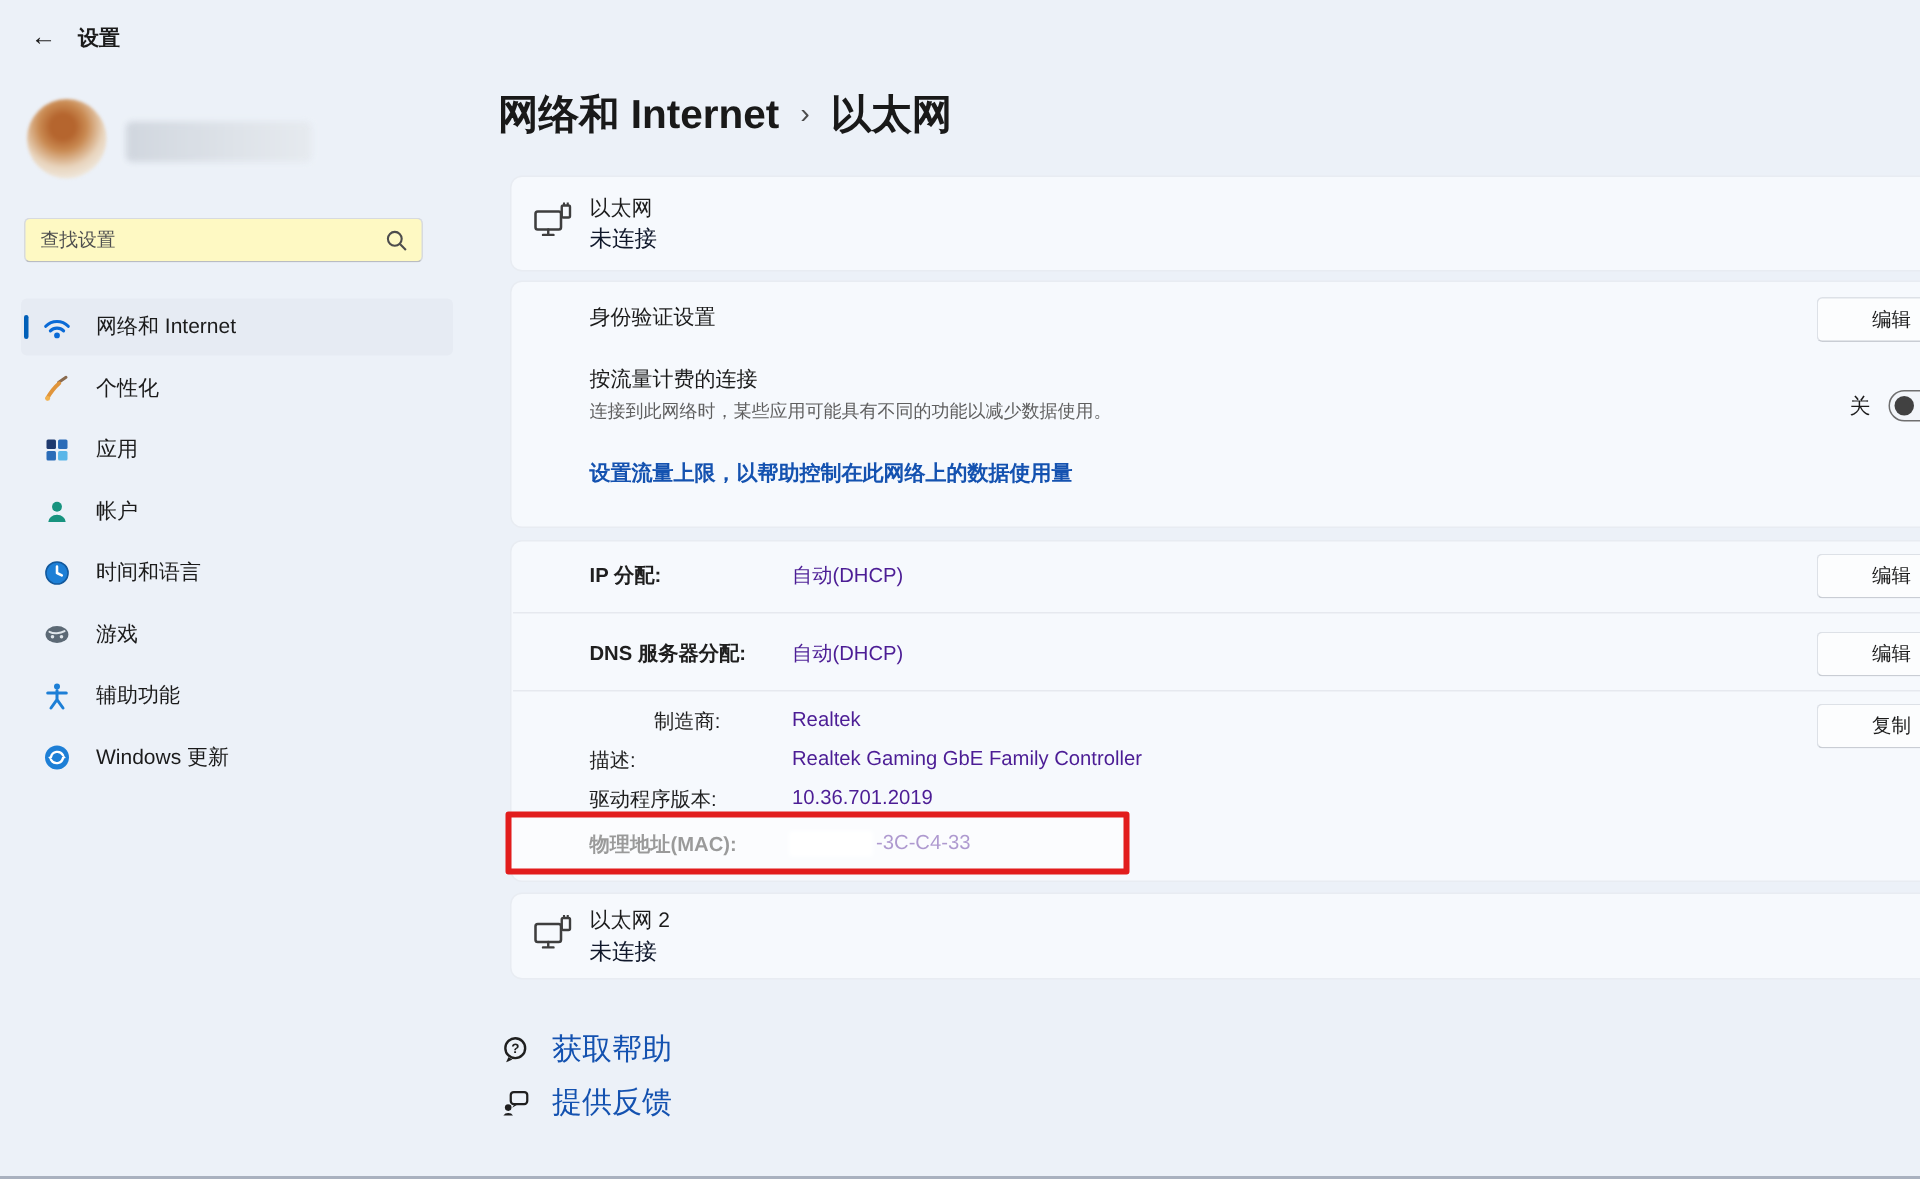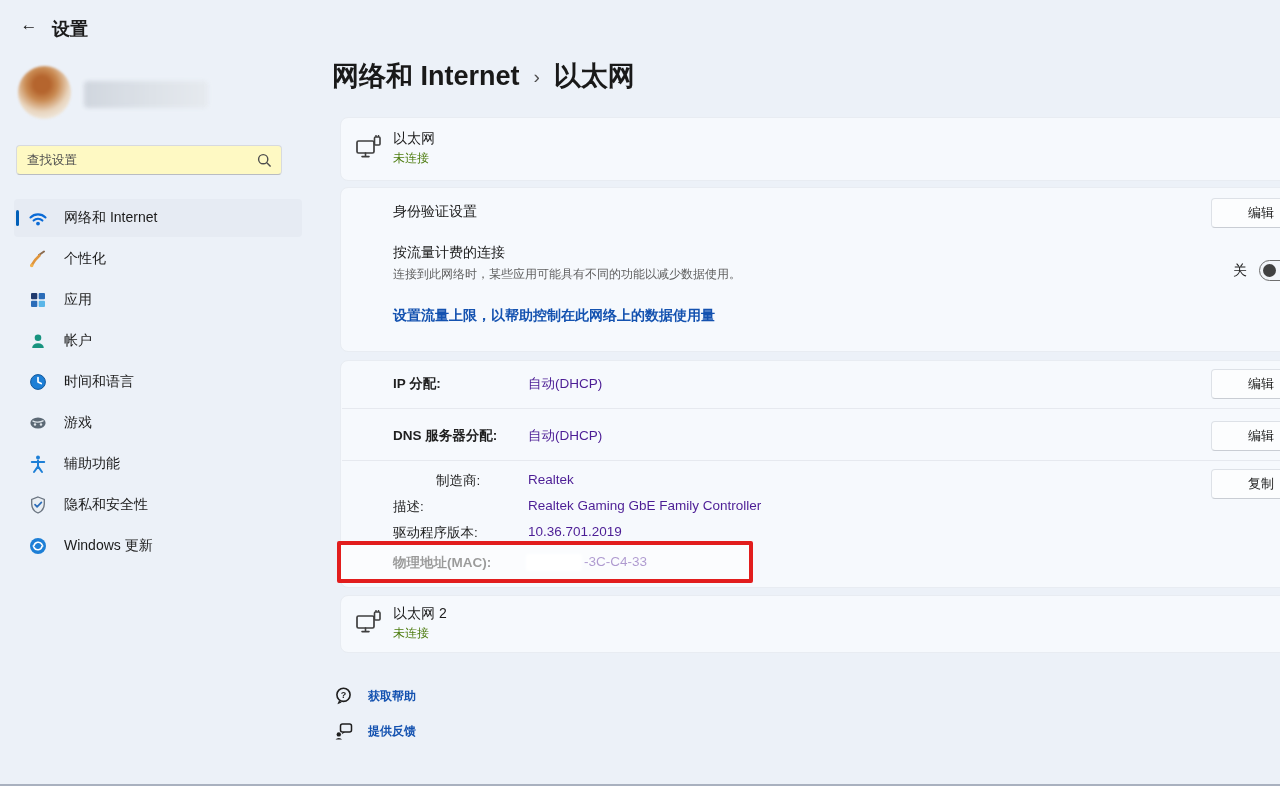--- a/index.html
+++ b/index.html
@@ -2,21 +2,21 @@
 <html><head>
 <meta charset="utf-8">
 <style>
   * { margin:0; padding:0; box-sizing:border-box; }
   html,body { width:1280px; height:786px; }
   body { font-family:"Liberation Sans","DejaVu Sans",sans-serif; }
   .page { position:relative; width:1280px; height:786px; background:#ecf1f8; overflow:hidden; border-bottom:2px solid #a9b1bf; }
 
   
   .back-btn { position:absolute; left:16px; top:13px; width:26px; height:24px; font-size:17px; color:#1b1b1b; background:none; border:none; cursor:pointer; line-height:24px; text-align:center; }
-  .app-title { position:absolute; left:52px; top:17px; font-size:18px; font-weight:700; color:#1b1b1b; }
+  .app-title { position:absolute; left:52px; top:17px; font-size:14px; font-weight:700; color:#1b1b1b; }
   .avatar { position:absolute; left:18px; top:66px; width:53px; height:53px; border-radius:50%;
             background:radial-gradient(circle at 45% 35%, #b5652e 0 18%, #c98a52 35%, #e8d4bd 60%, #f0ebe2 80%);
             filter:blur(1.2px); }
   .user-name-redact { position:absolute; left:84px; top:81px; width:124px; height:27px; border-radius:4px;
             background:linear-gradient(90deg,#cfd5dd,#dde2e8 55%,#e6eaef); filter:blur(2px); opacity:.95; }
   .searchbox { position:absolute; left:16px; top:145px; width:266px; height:30px; background:#fef9c3;
             border:1px solid #d7dadf; border-bottom-color:#b9bcc2; border-radius:4px; }
   .searchbox input { position:absolute; left:10px; top:0; width:220px; height:28px; border:none; outline:none;
             font-size:12.5px; color:#333; background:transparent; font-family:inherit; }
   .searchbox input::placeholder { color:#4f4f4f; opacity:1; }
@@ -30,21 +30,21 @@
   .nav-item.hovered { background:#f2f5fa; }
   .nav-item.selected { background:#e6ebf3; }
   .nav-item.selected .sel-bar { position:absolute; left:2px; top:11px; width:3px; height:16px; border-radius:2px; background:#005fb8; }
 
   
   .breadcrumb { position:absolute; left:332px; top:58px; font-size:27px; font-weight:600; color:#191919; display:flex; align-items:center; }
   .breadcrumb .sep { font-size:19px; color:#4d4d4d; margin:2px 14px 0 14px; font-weight:400; }
 
   .card { position:absolute; left:340px; width:972px; background:#f6f9fd; border:1px solid #e8ecf2; border-radius:8px; }
   .card-row-title { font-size:14px; color:#1b1b1b; }
-  .status { font-size:12px; color:#4d7c0f; }
+  .status { font-size:15px; color:#0f172a; }
 
   .eth-icon { position:absolute; left:12px; top:14px; }
   .c1-title { position:absolute; left:52px; top:12px; }
   .c1-status { position:absolute; left:52px; top:32px; }
 
   .btn { position:absolute; left:870px; width:100px; height:30px; background:#fcfdfe; border:1px solid #dde1e7;
          border-bottom-color:#c9cdd4; border-radius:4px; font-size:13px; color:#1b1b1b; text-align:center;
          line-height:28px; cursor:pointer; font-family:inherit; }
 
   .toggle-wrap { position:absolute; left:892px; top:72px; display:flex; align-items:center; }
@@ -59,21 +59,21 @@
 
   .blur-chip { position:absolute; left:185px; width:56px; height:17px; background:#ffffff; border-radius:2px; filter:blur(1.5px); }
 
   .mac-box { position:absolute; left:-4px; top:180px; width:416px; height:42px; border:4px solid #e21d1d; border-radius:2px;
              background:rgba(255,255,255,.55); pointer-events:none; }
 
   .link { font-size:14px; font-weight:700; color:#1452b0; cursor:pointer; }
 
   .footer-link { position:absolute; left:334px; display:flex; align-items:center; cursor:pointer; }
   .footer-link .fl-icon { width:20px; height:20px; margin-right:14px; }
-  .footer-link .fl-label { font-size:12px; font-weight:700; color:#1452b0; }
+  .footer-link .fl-label { font-size:20px; font-weight:400; color:#1452b0; }
 </style>
 </head>
 <body>
 
 <div class="page">
 
   <button class="back-btn">←</button>
   <div class="app-title">设置</div>
 
   <div class="avatar"></div>
@@ -164,29 +164,20 @@
     <div class="nav-item">
       <span class="ni">
         <svg width="20" height="20" viewBox="0 0 20 20">
             <circle cx="10" cy="3.6" r="2" fill="#1d7fd6"></circle>
             <path d="M10 6.4 L10 12.4 M3.8 8 L16.2 8 M10 12.4 L6 18 M10 12.4 L14 18" fill="none" stroke="#1d7fd6" stroke-width="2" stroke-linecap="round" stroke-linejoin="round"></path>
           </svg>
       </span>
       <span class="nl">辅助功能</span>
     </div>
 
-    <div class="nav-item">
-      <span class="ni">
-        <svg width="20" height="20" viewBox="0 0 20 20">
-            <path d="M10 2 L16.3 4.4 V9 c0 4.6-3.1 7.6-6.3 9 C6.5 16.6 3.7 13.6 3.7 9 V4.4 Z" fill="#e9eef3" stroke="#6a7480" stroke-width="1.3"></path>
-            <path d="M7 9.6 l2.1 2.2 L13.4 7.4" fill="none" stroke="#2b6cb8" stroke-width="1.7" stroke-linecap="round" stroke-linejoin="round"></path>
-          </svg>
-      </span>
-      <span class="nl">隐私和安全性</span>
-    </div>
 
     <div class="nav-item">
       <span class="ni">
         <svg width="20" height="20" viewBox="0 0 20 20">
             <circle cx="10" cy="10" r="8" fill="#1d7fd6"></circle>
             <path d="M6 11.5 a4.3 4.3 0 0 0 8-1.2 M14 8.5 a4.3 4.3 0 0 0-8 1.2" fill="none" stroke="#fff" stroke-width="1.6" stroke-linecap="round"></path>
             <path d="M13.6 10.8 L14.4 8.4 L15.9 10.3 Z M6.4 9.2 L5.6 11.6 L4.1 9.7 Z" fill="#fff"></path>
           </svg>
       </span>
       <span class="nl">Windows 更新</span>

